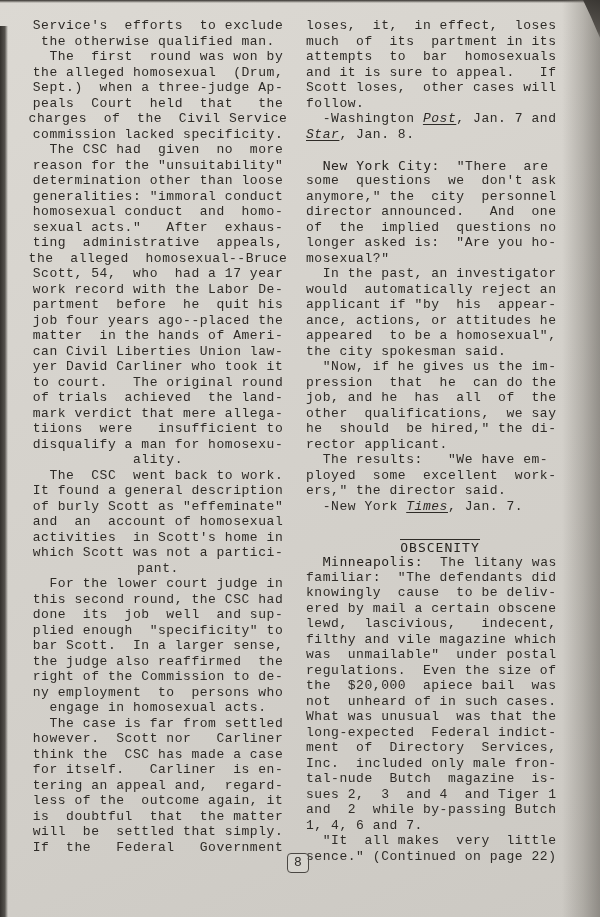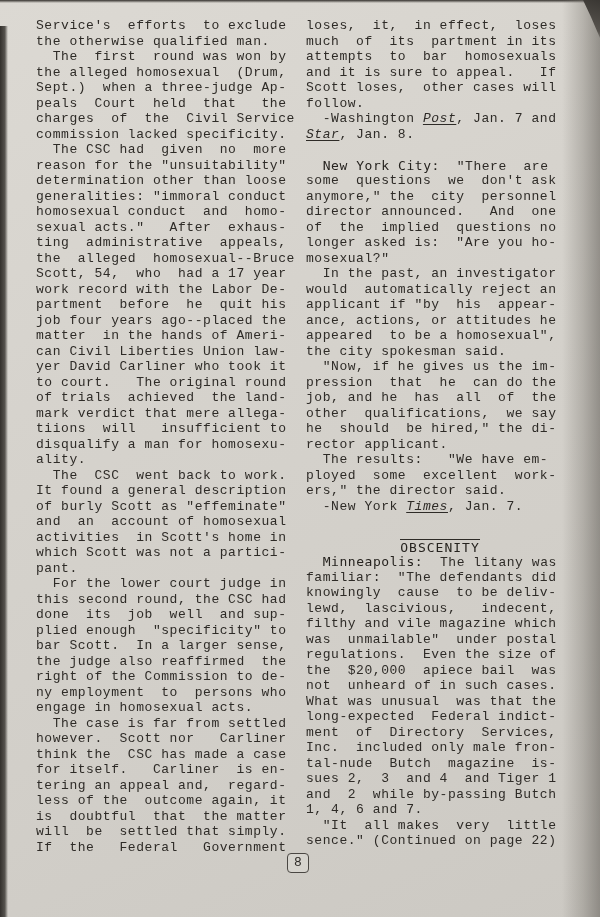--- a/index.html
+++ b/index.html
@@ -15,21 +15,21 @@
     background:linear-gradient(to bottom,#34312d,rgba(52,49,45,0));}
   .edge-left{position:absolute;left:0;top:26px;bottom:0;width:8px;
     background:linear-gradient(to right,#33302c,#56534e 60%,rgba(86,83,78,0));}
   .edge-right{position:absolute;right:0;top:0;bottom:0;width:38px;
     background:linear-gradient(to right,rgba(90,86,80,0),rgba(118,114,107,0.35) 55%,rgba(92,88,82,0.55) 100%);}
   .corner-tr{position:absolute;right:0;top:0;width:20px;height:38px;
     background:linear-gradient(200deg,#3a3733,#56524d 70%,rgba(86,82,77,0));
     clip-path:polygon(15% 0,100% 0,100% 100%,55% 45%);}
   
   .col{position:absolute;top:18px;}
-  .col-left{left:36px;width:264px;}
+  .col-left{left:26px;width:264px;text-align:center;}
   .col-right{left:306px;width:268px;}
   .tline{
     white-space:pre;font-size:13px;line-height:15.5px;
     letter-spacing:0.55px;height:15.5px;
   }
   .tline.center{text-align:center;margin-top:9px;}
   .sg-n{}
   .sg-i{}
   .sg-iu{font-style:italic;text-decoration:underline;text-underline-offset:2px;}
   .sg-h{font-family:"DejaVu Sans Mono",monospace;color:#26231f;}
@@ -73,21 +73,21 @@
       <div class="tline"><span class="sg-n">Scott, 54,  who  had a 17 year</span></div>
       <div class="tline"><span class="sg-n">work record with the Labor De-</span></div>
       <div class="tline"><span class="sg-n">partment  before  he  quit his</span></div>
       <div class="tline"><span class="sg-n">job four years ago--placed the</span></div>
       <div class="tline"><span class="sg-n">matter  in the hands of Ameri-</span></div>
       <div class="tline"><span class="sg-n">can Civil Liberties Union law-</span></div>
       <div class="tline"><span class="sg-n">yer David Carliner who took it</span></div>
       <div class="tline"><span class="sg-n">to court.   The original round</span></div>
       <div class="tline"><span class="sg-n">of trials  achieved  the land-</span></div>
       <div class="tline"><span class="sg-n">mark verdict that mere allega-</span></div>
-      <div class="tline"><span class="sg-n">tiions  will   insufficient to</span></div>
+      <div class="tline"><span class="sg-n">tiions  were   insufficient to</span></div>
       <div class="tline"><span class="sg-n">disqualify a man for homosexu-</span></div>
       <div class="tline"><span class="sg-n">ality.</span></div>
       <div class="tline"><span class="sg-n">  The  CSC  went back to work.</span></div>
       <div class="tline"><span class="sg-n">It found a general description</span></div>
       <div class="tline"><span class="sg-n">of burly Scott as "effeminate"</span></div>
       <div class="tline"><span class="sg-n">and  an  account of homosexual</span></div>
       <div class="tline"><span class="sg-n">activities  in Scott's home in</span></div>
       <div class="tline"><span class="sg-n">which Scott was not a partici-</span></div>
       <div class="tline"><span class="sg-n">pant.</span></div>
       <div class="tline"><span class="sg-n">  For the lower court judge in</span></div>
@@ -141,20 +141,21 @@
       <div class="tline"><span class="sg-i">rector applicant.</span></div>
       <div class="tline"><span class="sg-i">  The results:   "We have em-</span></div>
       <div class="tline"><span class="sg-i">ployed  some  excellent  work-</span></div>
       <div class="tline"><span class="sg-i">ers," the director said.</span></div>
       <div class="tline"><span class="sg-i">  -New York </span><span class="sg-iu">Times</span><span class="sg-i">, Jan. 7.</span></div>
       <div class="tline">&nbsp;</div>
       <div class="tline center"><span class="sg-ho">OBSCENITY</span></div>
       <div class="tline"><span class="sg-n">  </span><span class="sg-h">Minneapolis:</span><span class="sg-n">  The litany was</span></div>
       <div class="tline"><span class="sg-n">familiar:  "The defendants did</span></div>
       <div class="tline"><span class="sg-n">knowingly  cause  to be deliv-</span></div>
+      <div class="tline"><span class="sg-n">ered by mail a certain obscene</span></div>
       <div class="tline"><span class="sg-n">lewd,  lascivious,   indecent,</span></div>
       <div class="tline"><span class="sg-n">filthy and vile magazine which</span></div>
       <div class="tline"><span class="sg-n">was  unmailable"  under postal</span></div>
       <div class="tline"><span class="sg-n">regulations.  Even the size of</span></div>
       <div class="tline"><span class="sg-n">the  $20,000  apiece bail  was</span></div>
       <div class="tline"><span class="sg-n">not  unheard of in such cases.</span></div>
       <div class="tline"><span class="sg-n">What was unusual  was that the</span></div>
       <div class="tline"><span class="sg-n">long-expected  Federal indict-</span></div>
       <div class="tline"><span class="sg-n">ment  of  Directory  Services,</span></div>
       <div class="tline"><span class="sg-n">Inc.  included only male fron-</span></div>

